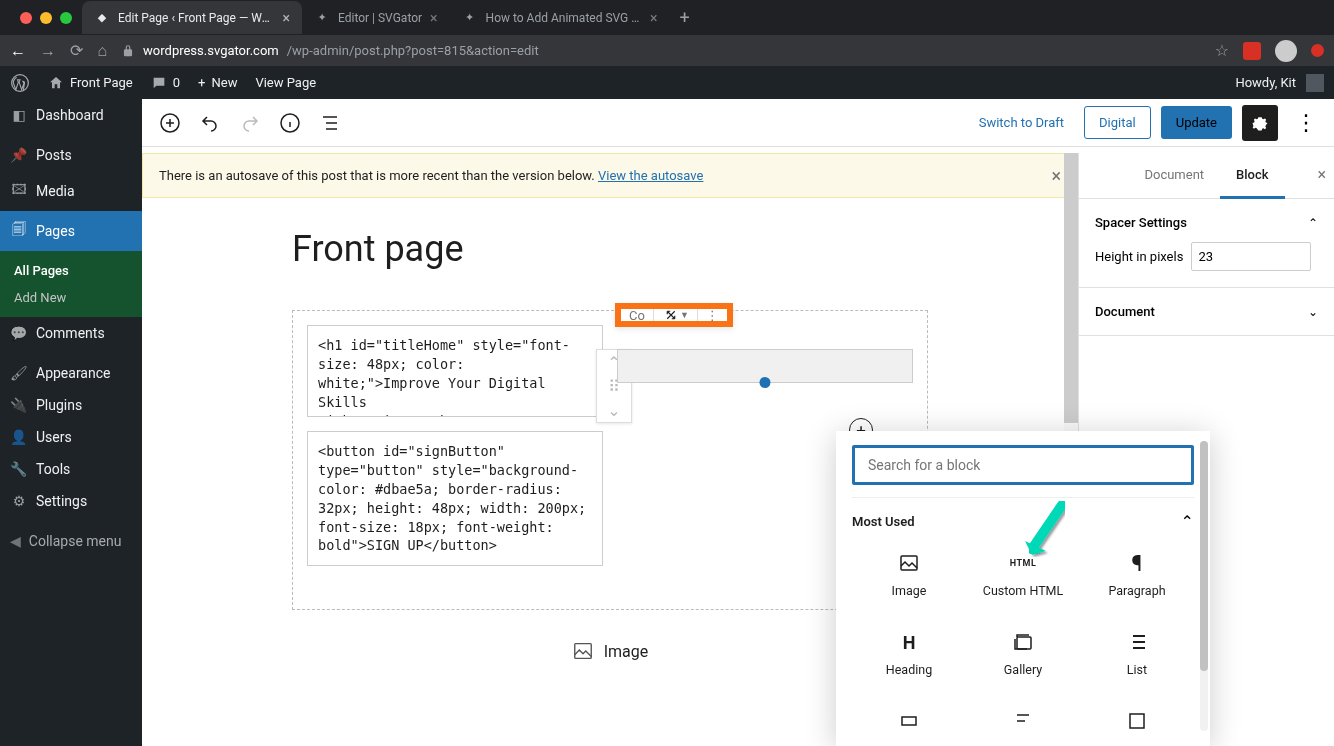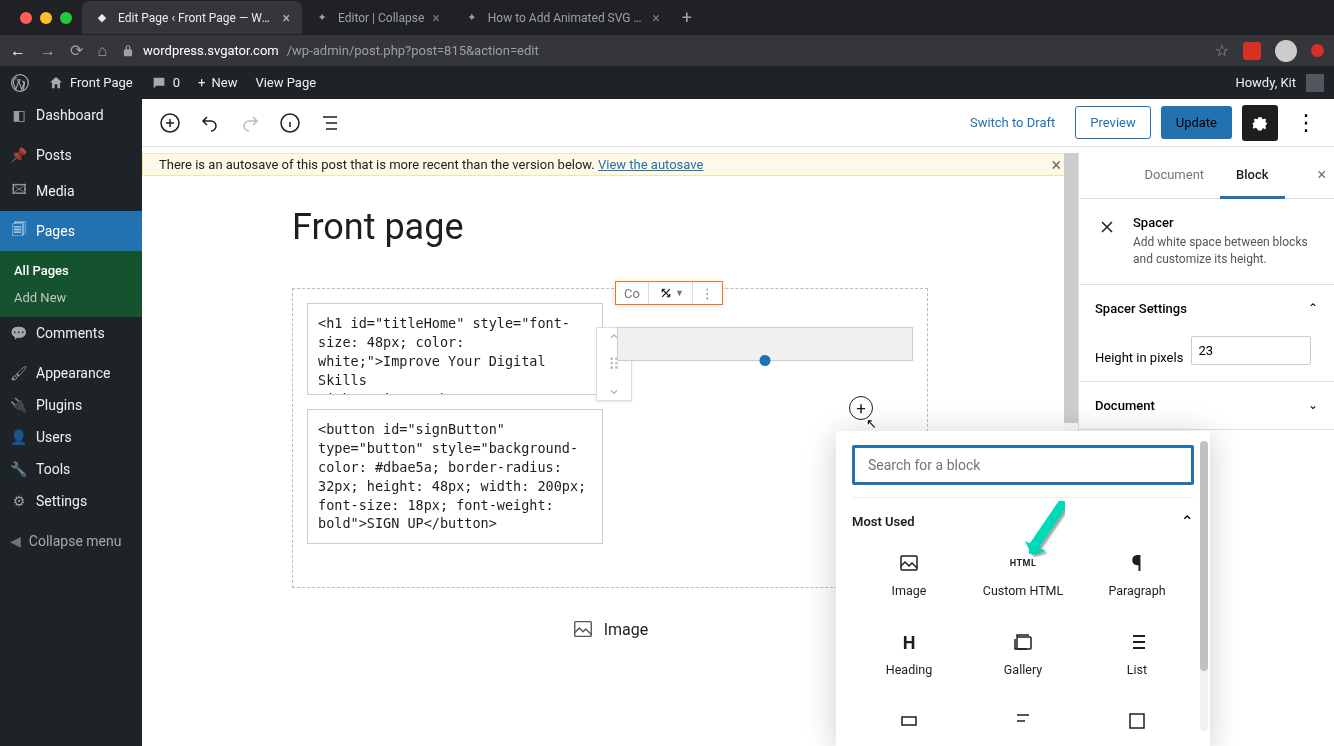--- a/index.html
+++ b/index.html
@@ -60,31 +60,31 @@
   .tb-right { display: flex; align-items: center; gap: 10px; }
   .link-btn { color: #2271b1; font-size: 13px; padding: 6px 10px; }
   .btn { font-size: 13px; padding: 8px 14px; border-radius: 3px; border: 1px solid transparent; }
   .btn.preview { color: #2271b1; border-color: #2271b1; background:#fff;}
   .btn.update { background: #2271b1; color: #000000; }
   .btn.settings { background: #1e1e1e; color:#fff; width:36px; height:36px; padding:0; display:flex; align-items:center; justify-content:center;}
   .kebab { width:36px; height:36px; display:flex;align-items:center;justify-content:center; font-size:22px;}
 
   .editor-body { flex: 1; display: flex; overflow: hidden; }
   .canvas-col { flex: 1; position: relative; overflow: hidden; }
-  .notice { background: #fcf9e8; border: 1px solid #f0e6a5; padding: 0 16px; font-size: 13px; color:#1e1e1e; margin: 0; display:flex; justify-content:space-between; align-items:center;}
+  .notice { background: #fcf9e8; border: 1px solid #f0e6a5; padding: 11px 16px; font-size: 13px; color:#1e1e1e; margin: 0; display:flex; justify-content:space-between; align-items:center;}
   .notice a { color: #2271b1; text-decoration: underline; }
   .notice-close { font-size: 18px; color:#757575;}
   .canvas { padding: 30px 150px 40px; position: relative; }
   .page-title { font-size: 36px; font-weight: 400; color:#1e1e1e; margin-bottom: 40px; }
   .columns-block { border: 1px dashed #bbb; padding: 12px; position:relative; min-height:300px; display:flex; gap:10px;}
   .col { flex:1; padding:2px;}
   .html-block { border: 1px solid #ccc; background:#fff; padding: 10px; font-family: Menlo, Consolas, monospace; font-size: 13.5px; color: #1e1e1e; white-space: pre-wrap; line-height: 1.4; margin-bottom: 14px; overflow:hidden;}
   .html-block.fade{ max-height:92px; }
   .col-right{ position:relative; padding-top: 26px;}
-  .col-toolbar { position:absolute; top:-20px; left:0; height:24px; background:#fff; border:1px solid #f97316; display:flex; align-items:center; box-shadow: 0 2px 6px rgba(0,0,0,.1);}
+  .col-toolbar { position:absolute; top:-20px; left:0; height:24px; background:#fff; border:6px solid #f97316; display:flex; align-items:center; box-shadow: 0 2px 6px rgba(0,0,0,.1);}
   .col-tool-seg{ padding: 0 8px; height:100%; display:flex; align-items:center; font-size:13px; color:#757575; border-right:1px solid #ddd;}
   .col-tool-seg.nob{border-right:none;}
   .move-handle { position:absolute; left:-19px; top:26px; width:36px; background:#fff; border:1px solid #ddd; display:flex; flex-direction:column; align-items:center; box-shadow:0 1px 3px rgba(0,0,0,.1);}
   .move-handle span{ height:24px; width:100%; display:flex; align-items:center; justify-content:center; color:#bbb;}
   .spacer-block{ border:1px solid #ccc; background:#f0f0f0; height:34px; position:relative; margin: 0 0 12px;}
   .spacer-block .dot{ width:11px; height:11px; background:#1e72b3; border-radius:50%; position:absolute; bottom:-6px; left:50%; transform:translateX(-50%);}
   .add-block-inline{ position:absolute; right:42px; top: 95px; width:24px; height:24px; border:1.5px solid #1e1e1e; border-radius:50%; display:flex; align-items:center; justify-content:center; color:#1e1e1e; font-size:17px; background:#fff;}
   .cursor-ico{ position:absolute; right:38px; top: 115px; font-size:13px;}
   .image-placeholder{ display:flex; align-items:center; justify-content:center; gap:10px; padding: 30px 0 0; color:#1e1e1e; font-size:16px;}
 
@@ -94,21 +94,21 @@
   .panel-tab { padding: 14px 16px; font-size: 13px; color:#757575;}
   .panel-tab.active { color:#1e1e1e; font-weight: 500; border-bottom: 3px solid #2271b1; margin-bottom:-1px;}
   .panel-close{ position:absolute; right:8px; top:12px; font-size:16px; color:#757575;}
   .panel-section{ padding: 16px; border-bottom:1px solid #e0e0e0;}
   .block-head{ display:flex; gap:14px; align-items:flex-start;}
   .block-head .ico{ width:24px; height:24px; flex-shrink:0;}
   .block-head .ttl{ font-size:13px; font-weight:500; margin-bottom:4px;}
   .block-head .desc{ font-size:12px; color:#555; line-height:1.4;}
   .section-row{ display:flex; justify-content:space-between; align-items:center; font-size:13px;}
   .section-row .chev{ font-size:12px;}
-  .height-row{ display:flex; align-items:flex-end; gap:8px; margin-top:20px; font-size:13px;}
+  .height-row{ display:flex; align-items:center; gap:8px; margin-top:12px; font-size:13px;}
   .height-row input{ width:120px; padding:6px; border:1px solid #ccc; border-radius:2px; font-size:13px;}
 
   
   .inserter { position: absolute; top: 431px; left: 836px; width: 374px; height: 316px; background:#fff; box-shadow: 0 4px 30px rgba(0,0,0,.2); display:flex; flex-direction:column;}
   .inserter-inner{ padding:14px 16px 12px; overflow-y:auto; flex:1; position:relative;}
   .inserter-search{ width: 100%; padding: 10px 14px; border: 2px solid #2271b1; border-radius:2px; font-size:14px; color:#555; outline:none; box-shadow: inset 0 0 0 1px #2271b1;}
   .inserter hr{ border:none; border-top:1px solid #eee; margin: 12px 0 0;}
   .ins-section{ padding: 14px 0 4px; display:flex; justify-content:space-between; align-items:center;}
   .ins-section .lbl{ font-size:13px; font-weight:600; color:#1e1e1e;}
   .ins-grid{ display:grid; grid-template-columns: repeat(3, 1fr); }
@@ -132,21 +132,21 @@
       <span class="tl yellow"></span>
       <span class="tl green"></span>
     </div>
     <div class="tab active">
       <span class="favicon">◆</span>
       <span class="tab-title">Edit Page ‹ Front Page — WordP</span>
       <span class="close">×</span>
     </div>
     <div class="tab">
       <span class="favicon">✦</span>
-      <span class="tab-title">Editor | Collapse</span>
+      <span class="tab-title">Editor | SVGator</span>
       <span class="close">×</span>
     </div>
     <div class="tab">
       <span class="favicon">✦</span>
       <span class="tab-title">How to Add Animated SVG to W</span>
       <span class="close">×</span>
     </div>
     <span class="new-tab">+</span>
   </div>
   <div class="url-bar">
@@ -288,21 +288,21 @@
             </svg>
           </span>
         <span class="tb-btn">
             <svg viewBox="0 0 24 24" fill="none" stroke="#1e1e1e" stroke-width="1.5">
               <path d="M5 6h14M8 12h11M8 18h11M5 12h.01M5 18h.01"></path>
             </svg>
           </span>
       </div>
       <div class="tb-right">
         <span class="link-btn">Switch to Draft</span>
-        <button class="btn preview">Preview</button>
+        <button class="btn preview">Digital</button>
         <button class="btn update">Update</button>
         <button class="btn settings">
             <svg width="20" height="20" viewBox="0 0 24 24" fill="#fff">
               <path d="M12 8a4 4 0 1 0 0 8 4 4 0 0 0 0-8zm9 4l-2-.6a7 7 0 0 0-.6-1.5l1-1.8-1.5-1.5-1.8 1a7 7 0 0 0-1.5-.6L14 5h-4l-.6 2a7 7 0 0 0-1.5.6l-1.8-1L4.6 8.1l1 1.8A7 7 0 0 0 5 11.4L3 12l.6 2a7 7 0 0 0 .6 1.5l-1 1.8 1.5 1.5 1.8-1a7 7 0 0 0 1.5.6L10 21h4l.6-2a7 7 0 0 0 1.5-.6l1.8 1 1.5-1.5-1-1.8a7 7 0 0 0 .6-1.5L21 12z"></path>
             </svg>
           </button>
         <span class="kebab">⋮</span>
       </div>
     </div>
     <div class="editor-body">
@@ -358,31 +358,20 @@
         </div>
       </div>
 
       <div class="right-panel">
         <div class="panel-tabs">
           <span class="panel-tab">Document</span>
           <span class="panel-tab active">Block</span>
           <span class="panel-close">×</span>
         </div>
         <div class="panel-section">
-          <div class="block-head">
-            <svg class="ico" viewBox="0 0 24 24" fill="none" stroke="#1e1e1e" stroke-width="1.5">
-                <path d="M7 17L17 7M7 7l10 10"></path>
-              </svg>
-            <div>
-              <div class="ttl">Spacer</div>
-              <div class="desc">Add white space between blocks and customize its height.</div>
-            </div>
-          </div>
-        </div>
-        <div class="panel-section">
           <div class="section-row">
             <span style="font-weight:500;">Spacer Settings</span>
             <span class="chev">⌃</span>
           </div>
           <div class="height-row">
             <span>Height in pixels</span>
             <input type="text" value="23" style="">
           </div>
         </div>
         <div class="panel-section">

